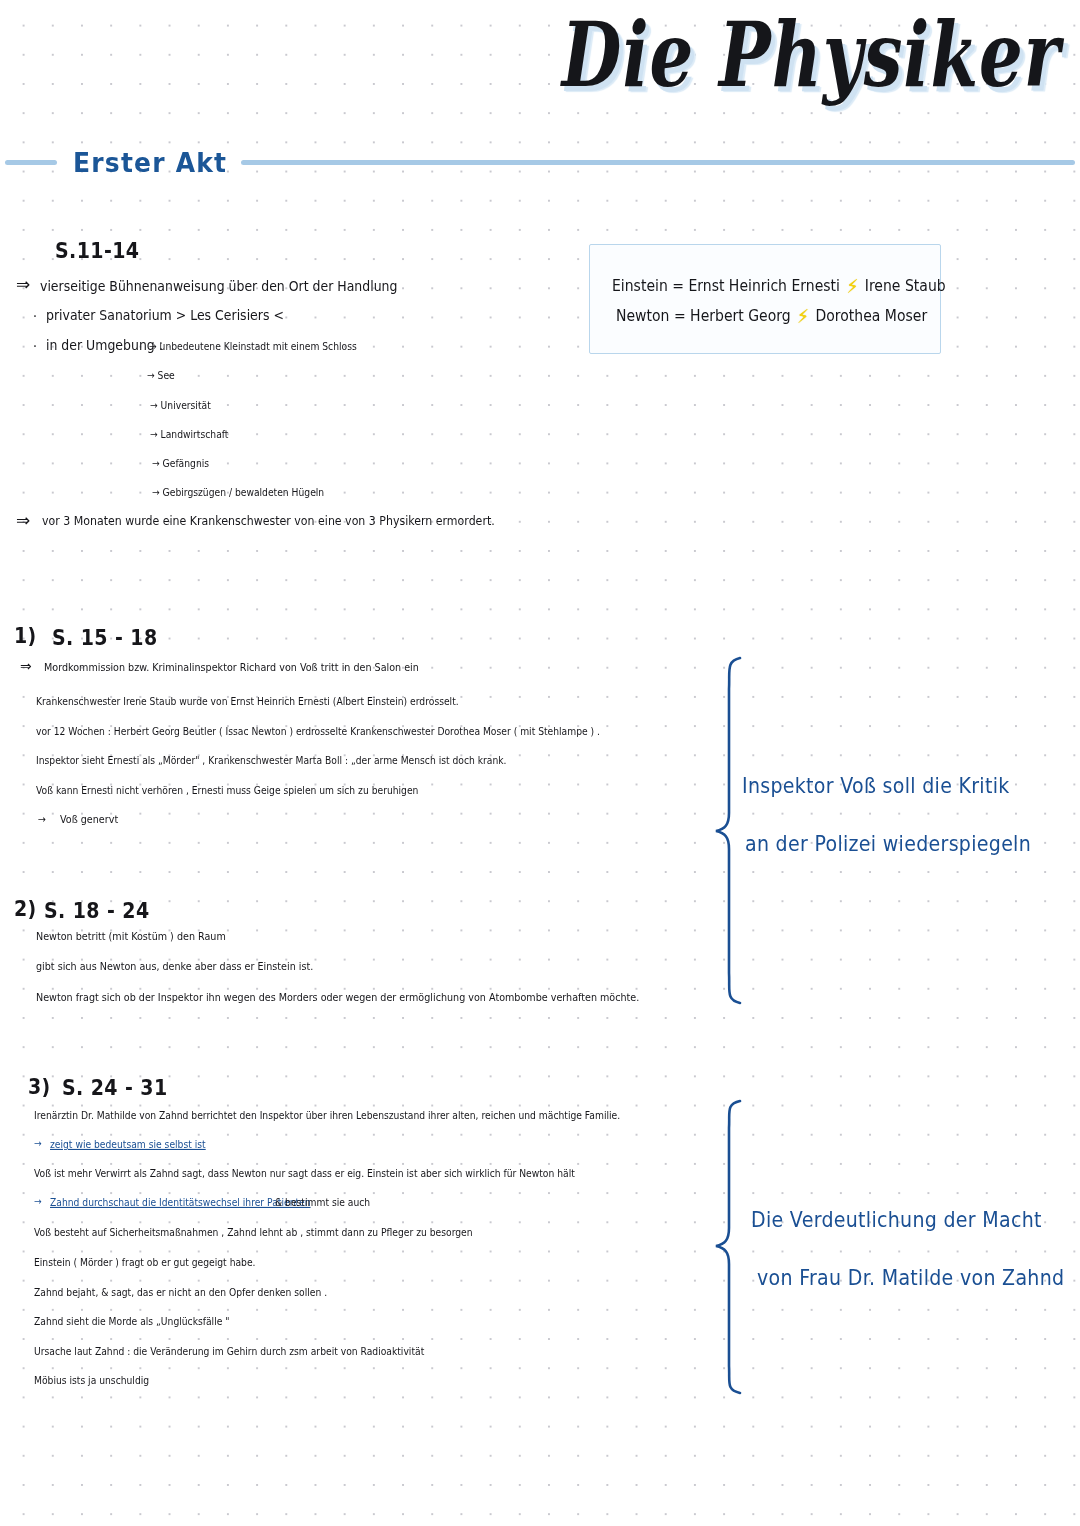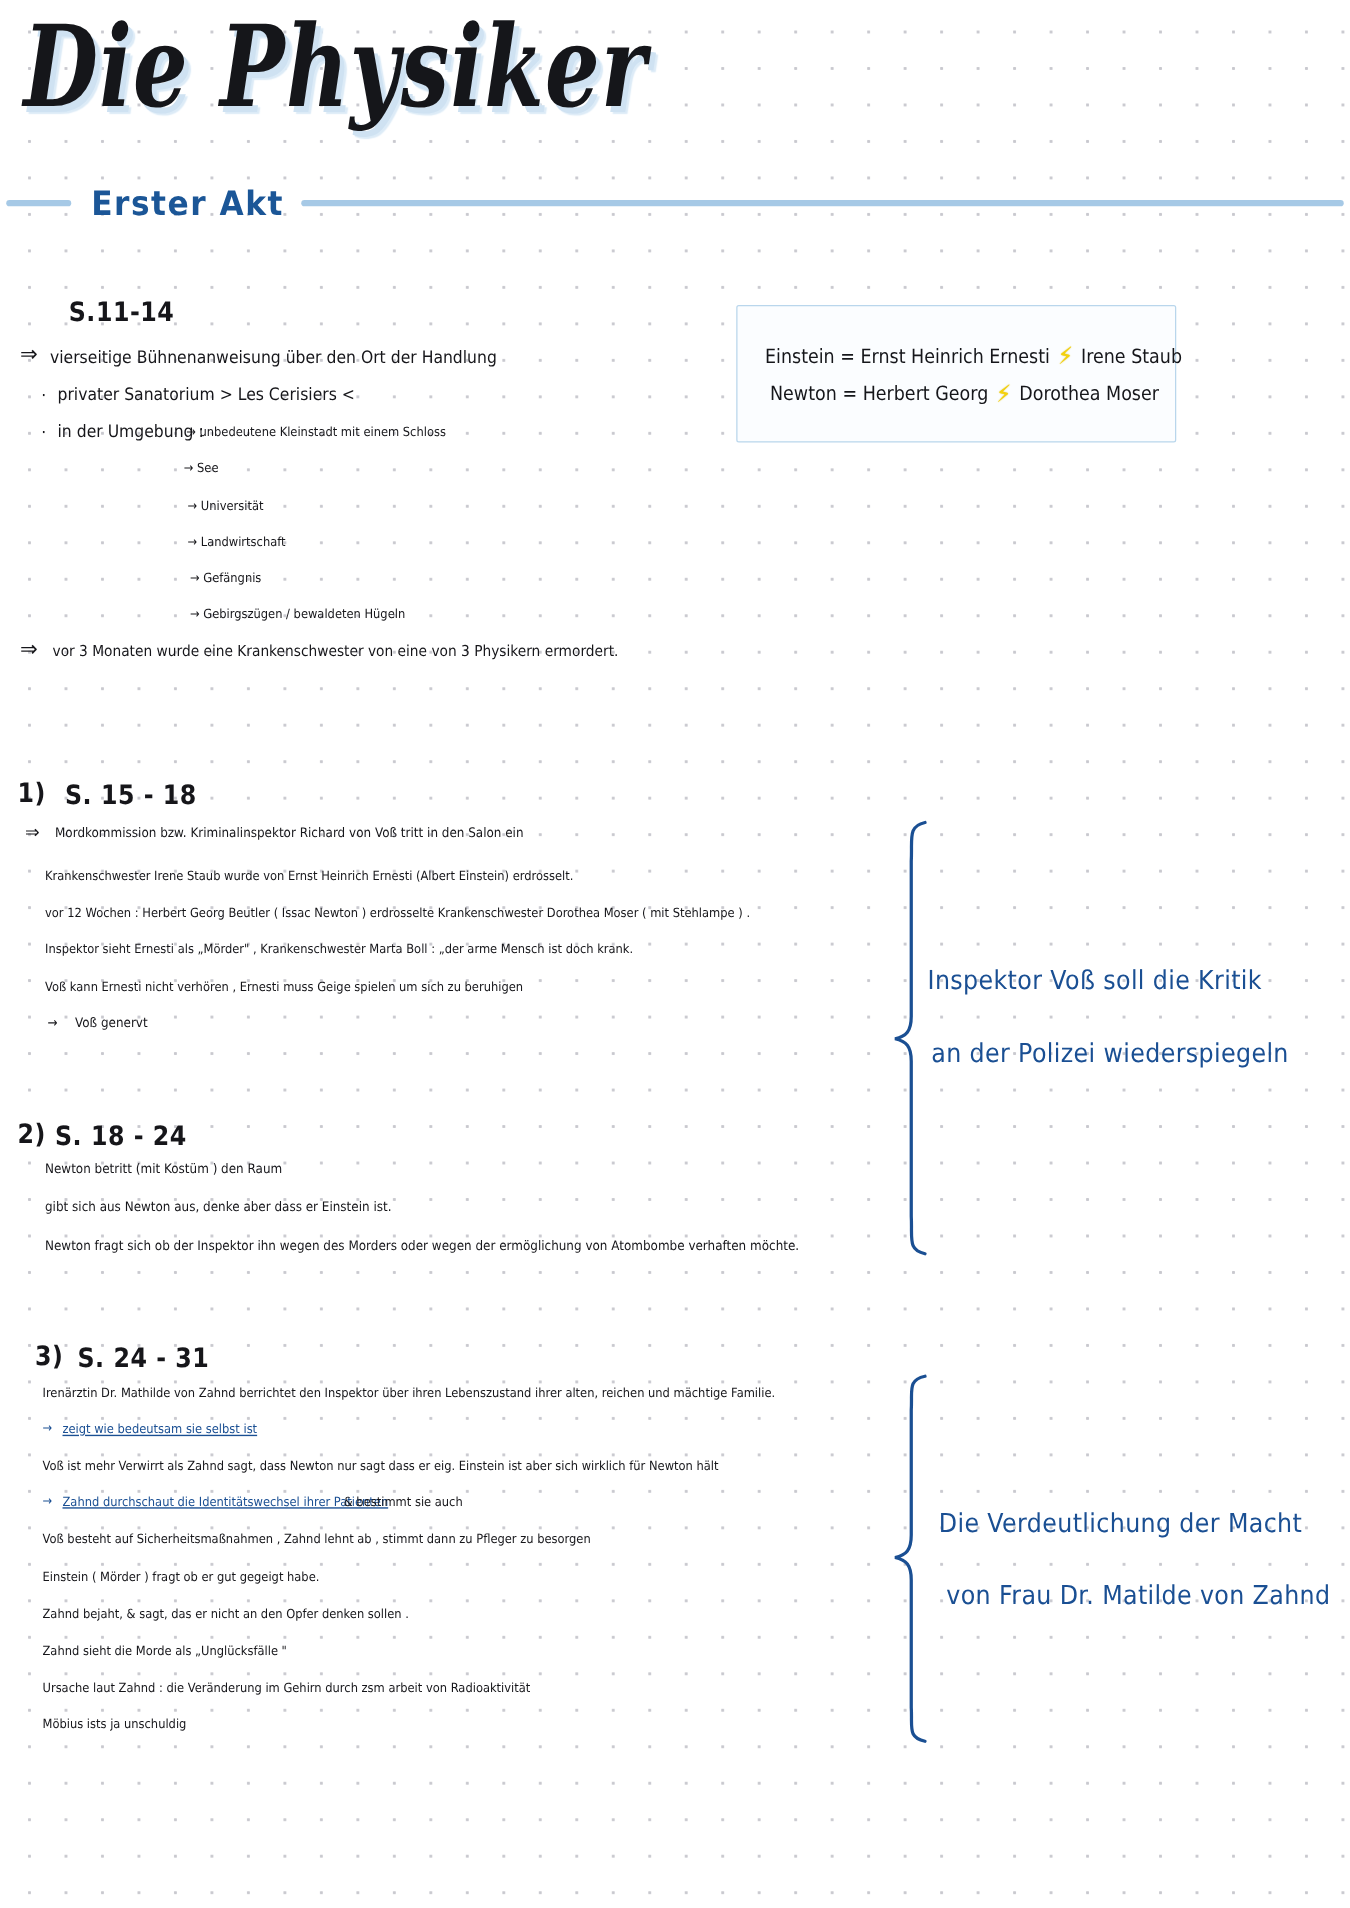--- a/index.html
+++ b/index.html
@@ -15,21 +15,21 @@
     font-family: "DejaVu Sans", sans-serif;
     overflow: hidden;
   }
 
   
   #title-block {
     position: absolute;
     top: 8px;
     left: 0;
     width: 1080px;
-    text-align: left;
+    text-align: right;
   }
   #page-title {
     display: inline-block;
     font-family: "DejaVu Serif", serif;
     font-size: 74px;
     font-weight: 700;
     font-style: italic;
     letter-spacing: 1px;
     color: #15161a;
     text-shadow: 4px 4px 0 #cfe2f2, 6px 5px 1px #dcebf7;

